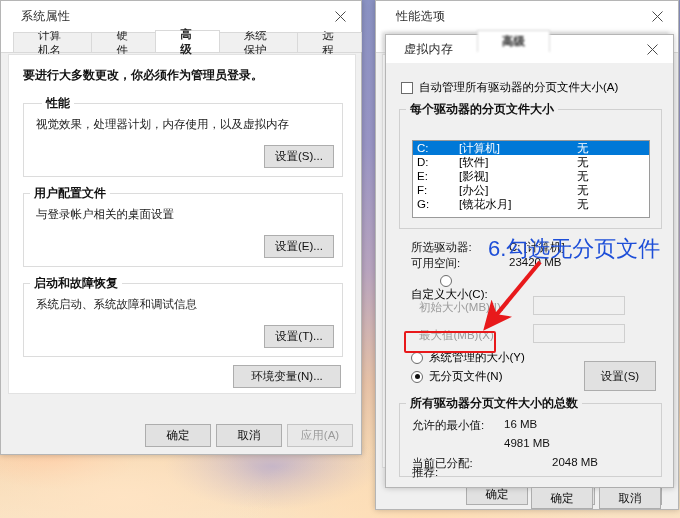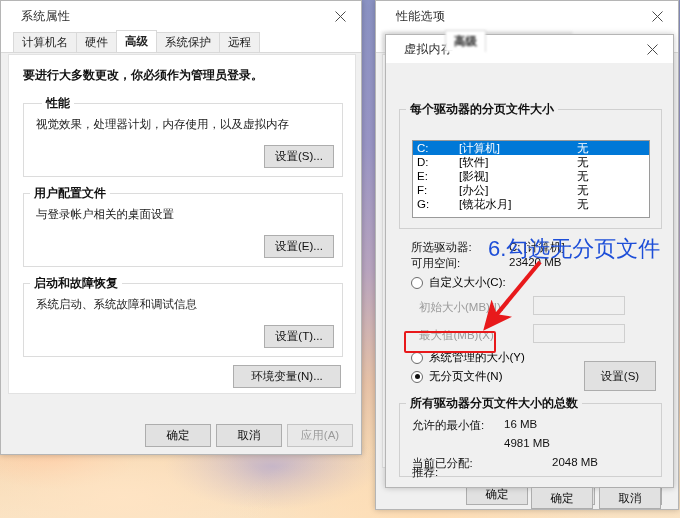--- a/index.html
+++ b/index.html
@@ -42,21 +42,21 @@
   }
   .closebtn svg{ display:block; }
 
   
   .tabstrip{
     display:flex; align-items:flex-end; height:22px;
     padding-left:12px; background:#fff;
     border-bottom:1px solid #d9d9d9;
   }
   .tab{
-    height:20px; padding:0 8px; display:flex; align-items:center;
+    height:20px; padding:0 24px; display:flex; align-items:center;
     font-size:11.5px; background:#f0f0f0;
     border:1px solid #d9d9d9; border-bottom:none; margin-right:-1px;
     color:#222;
   }
   .tab.active{
     background:#fff; height:22px; font-weight:bold;
     border-color:#d9d9d9; position:relative; z-index:2;
   }
 
   
@@ -217,20 +217,24 @@
     <div class="closebtn" style="height:28px;">
       <svg width="11" height="11" viewBox="0 0 11 11" aria-hidden="true">
         <line x1="0.5" y1="0.5" x2="10.5" y2="10.5" stroke="#4a4a4a" stroke-width="1"></line>
         <line x1="10.5" y1="0.5" x2="0.5" y2="10.5" stroke="#4a4a4a" stroke-width="1"></line>
       </svg>
     </div>
   </div>
 
   <div class="vm-body" style="position:absolute; left:0; top:28px; right:0; bottom:0;">
 
+    <div class="chkrow" style="position:absolute; left:15px; top:17px;">
+      <span class="chkbox"></span>
+      <span>自动管理所有驱动器的分页文件大小(A)</span>
+    </div>
 
     <fieldset class="group" style="position:absolute; left:13px; top:38px; width:263px; height:128px; background:#f0f0f0; border-color:#d0d0d0;">
       <legend>每个驱动器的分页文件大小</legend>
 
 
       <div class="drivelist" style="position:absolute; left:12px; top:22px; width:238px; height:78px;">
         <div class="drow sel">
           <span class="dcol-letter">C:</span>
           <span class="dcol-label">[计算机]</span>
           <span class="dcol-size">无</span>
@@ -260,21 +264,21 @@
 
     <div class="kv" style="position:absolute; left:25px; top:177px;">
       <span class="k">所选驱动器:</span>
       <span class="v" style="padding-left:26px;">C:  [计算机]</span>
     </div>
     <div class="kv" style="position:absolute; left:25px; top:193px;">
       <span class="k">可用空间:</span>
       <span class="v" style="padding-left:26px;">23420 MB</span>
     </div>
 
-    <div class="radiorow" style="position:absolute; left:25px; top:212px;">
+    <div class="radiorow" style="position:absolute; left:25px; top:212px;flex-direction:column;">
       <span class="radio"></span>
       <span>自定义大小(C):</span>
     </div>
 
     <div class="dim" style="position:absolute; left:33px; top:237px; font-size:11.5px;">初始大小(MB)(I):</div>
     <input class="txtinput" readonly="" style="position: absolute; left: 147px; top: 233px;">
 
     <div class="dim" style="position:absolute; left:33px; top:265px; font-size:11.5px;">最大值(MB)(X):</div>
     <input class="txtinput" readonly="" style="position: absolute; left: 147px; top: 261px;">
 

